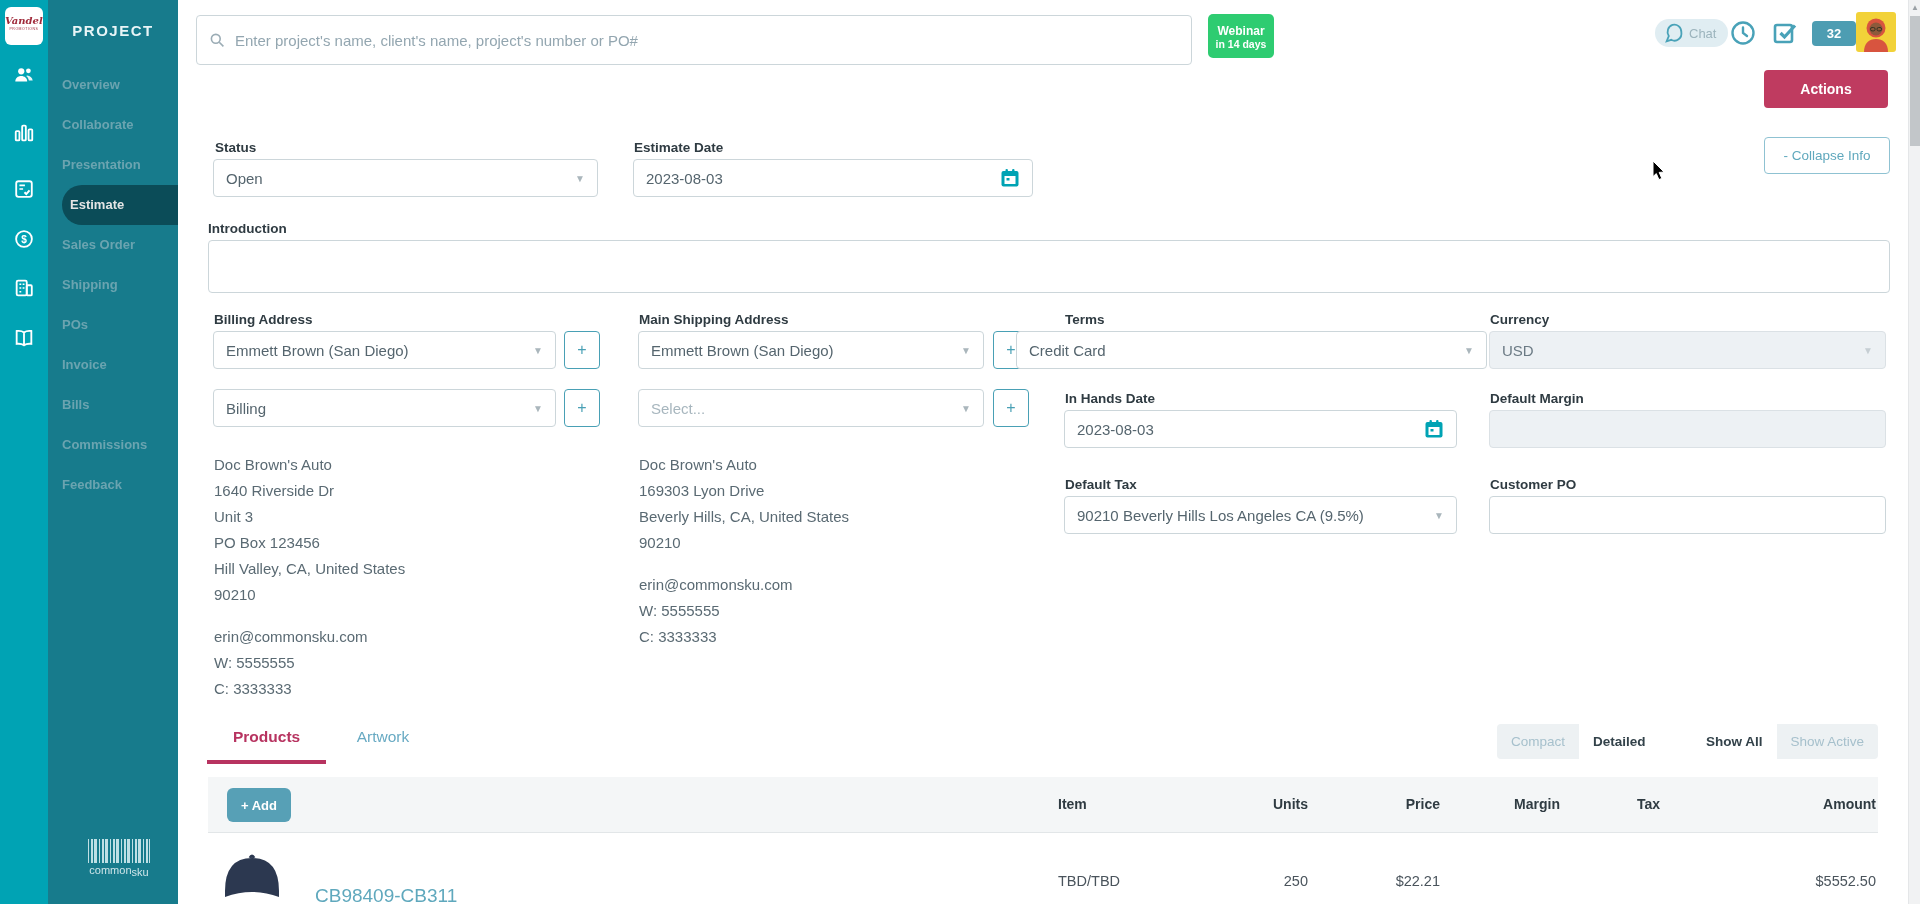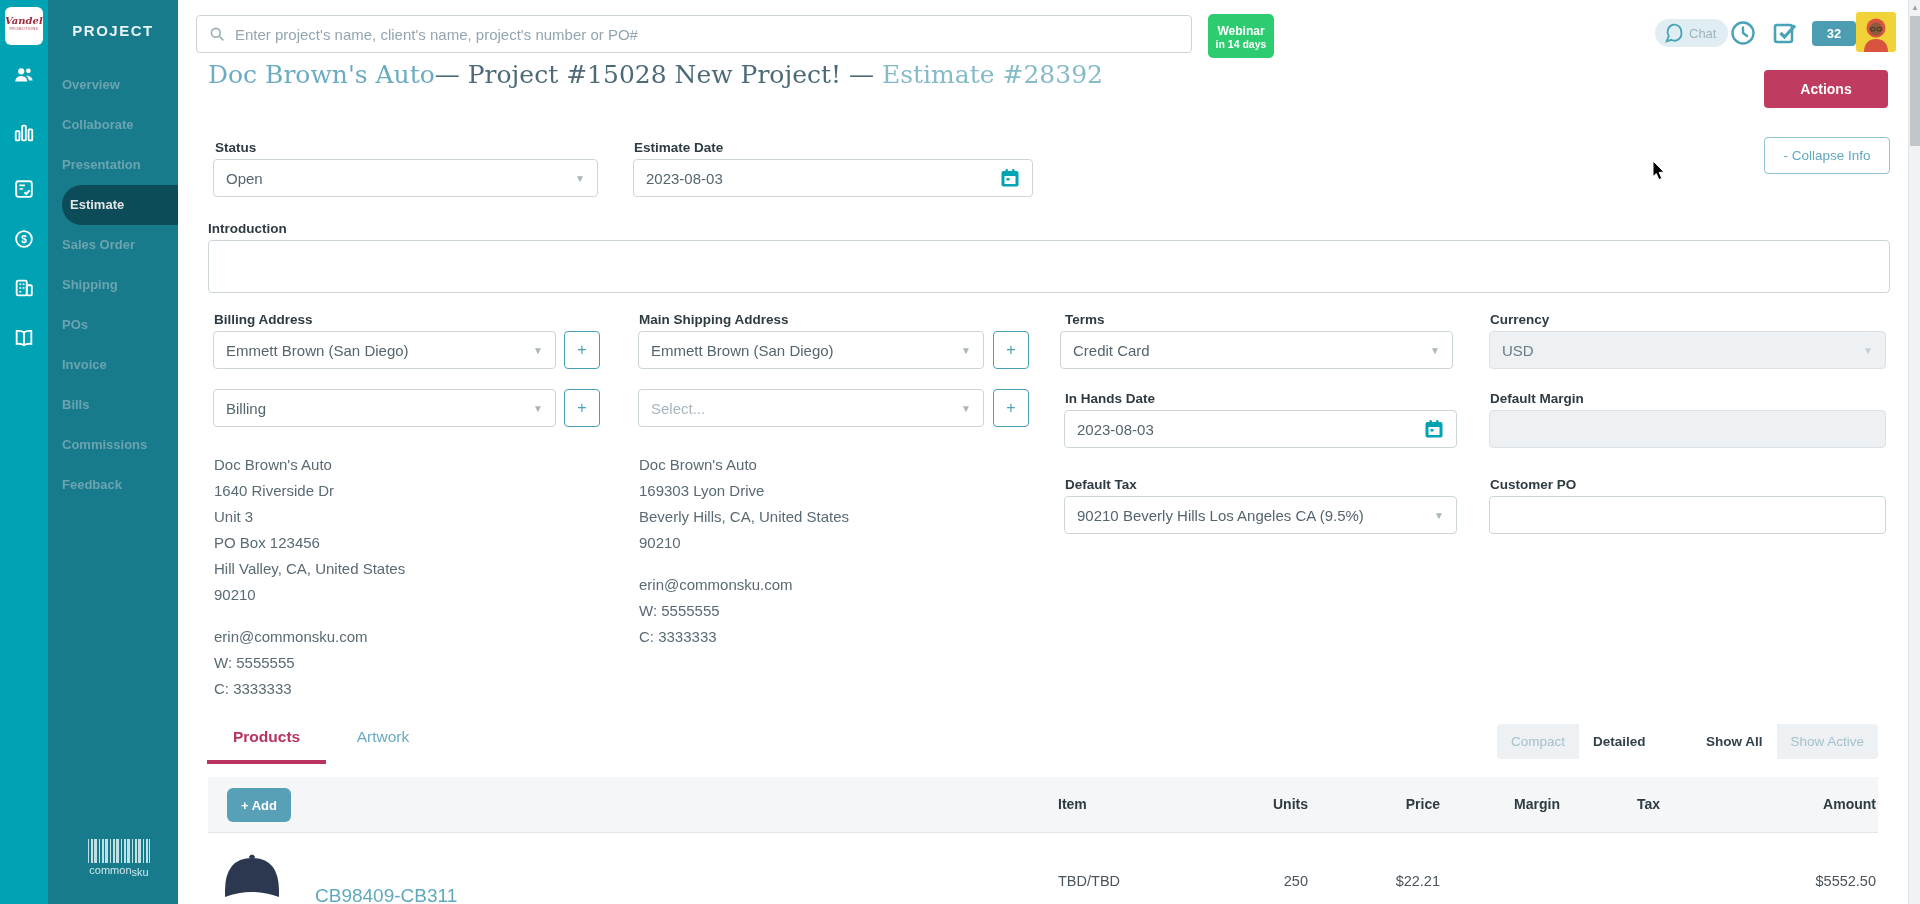--- a/index.html
+++ b/index.html
@@ -27,21 +27,21 @@
   .sb-logo .txt .sku { position:relative; top:2px; }
 
   
   .scrollbar { position:absolute; right:0; top:0; width:12px; height:904px; background:#f1f2f3; border-left:1px solid #e4e6e8; }
   .scroll-arrow { position:absolute; top:3px; left:0; width:12px; text-align:center; font-size:8px; color:#9aa0a5; }
   .scroll-thumb { position:absolute; top:16px; left:1px; width:10px; height:130px; background:#c2c6c9; }
 
   
   .main { position:absolute; left:178px; top:0; width:1730px; height:904px; background:#fff; }
 
-  .search-wrap { position:absolute; left:18px; top:15px; width:996px; height:38px; border:1px solid #ccd6da; border-radius:4px; background:#fff; display:flex; align-items:center; padding-left:12px; }
+  .search-wrap { position:absolute; left:18px; top:15px; width:996px; height:50px; border:1px solid #ccd6da; border-radius:4px; background:#fff; display:flex; align-items:center; padding-left:12px; }
   .search-wrap svg { width:16px; height:16px; margin-right:10px; }
   .search-wrap input { border:none; outline:none; flex:1; font-size:15px; color:#55656e; font-family:"Liberation Sans",sans-serif; }
   .search-wrap input::placeholder { color:#93a6b0; }
 
   .webinar-btn { position:absolute; left:1030px; top:14px; width:66px; height:44px; background:#2ecc71; border:none; border-radius:5px; color:#fff; cursor:pointer; font-family:"Liberation Sans",sans-serif; }
   .webinar-btn .l1 { font-size:12px; font-weight:bold; display:block; line-height:14px; margin-top:2px; }
   .webinar-btn .l2 { font-size:10.5px; font-weight:bold; display:block; line-height:12px; }
 
   .chat-pill { position:absolute; left:1477px; top:19px; height:28px; padding:0 12px 0 8px; background:#e0edf2; border-radius:15px; display:flex; align-items:center; cursor:pointer; }
   .chat-pill svg { width:22px; height:22px; margin-right:4px; }
@@ -210,23 +210,20 @@
       <svg viewBox="0 0 40 40">
           <rect width="40" height="40" fill="#f2d239"></rect>
           <path d="M8 40c0-9 5-13 12-13s12 4 12 13z" fill="#d8543f"></path>
           <circle cx="20" cy="16" r="9.5" fill="#d8543f"></circle>
           <circle cx="20" cy="17" r="6.5" fill="#8d5a3b"></circle>
           <rect x="14.5" y="15.5" width="4.6" height="3.4" rx="1.6" fill="none" stroke="#332" stroke-width="1"></rect>
           <rect x="21" y="15.5" width="4.6" height="3.4" rx="1.6" fill="none" stroke="#332" stroke-width="1"></rect>
         </svg>
     </div>
 
-    <div class="page-title">
-      <span class="client">Doc Brown's Auto</span><span class="mid">— </span><span class="mid">Project #15028 New Project!</span><span class="mid"> — </span><span class="est">Estimate #28392</span>
-    </div>
 
     <button class="actions-btn">Actions</button>
     <button class="collapse-btn">- Collapse Info</button>
 
     <div class="flabel" style="left:37px;top:140px">Status</div>
     <div class="fselect" style="left:35px;top:159px;width:385px">
       <span>Open</span>
         <span class="caret">▼</span>
     </div>
     <div class="flabel" style="left:456px;top:140px">Estimate Date</div>
@@ -254,21 +251,21 @@
     <button class="plus-btn" style="left:386px;top:331px">+</button>
 
     <div class="flabel" style="left:461px;top:312px">Main Shipping Address</div>
     <div class="fselect" style="left:460px;top:331px;width:346px">
       <span>Emmett Brown (San Diego)</span>
         <span class="caret">▼</span>
     </div>
     <button class="plus-btn" style="left:815px;top:331px">+</button>
 
     <div class="flabel" style="left:887px;top:312px">Terms</div>
-    <div class="fselect" style="left:882px;top:331px;width:393px">
+    <div class="fselect" style="left:838px;top:331px;width:471px">
       <span>Credit Card</span>
         <span class="caret">▼</span>
     </div>
 
     <div class="flabel" style="left:1312px;top:312px">Currency</div>
     <div class="fselect disabled" style="left:1311px;top:331px;width:397px">
       <span>USD</span>
         <span class="caret" style="color:#c6ced3">▼</span>
     </div>
 

